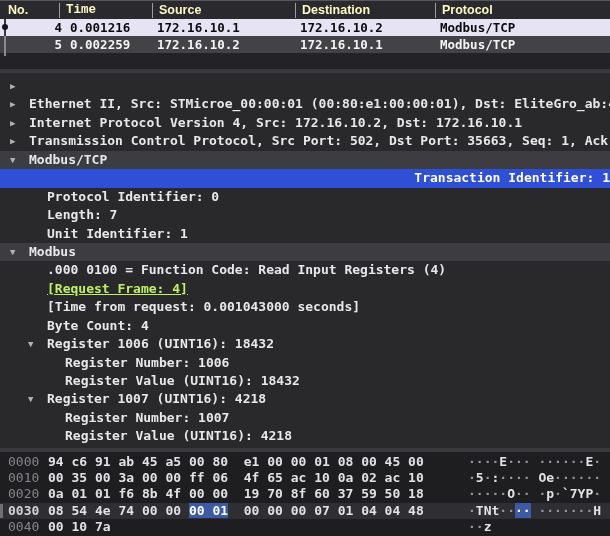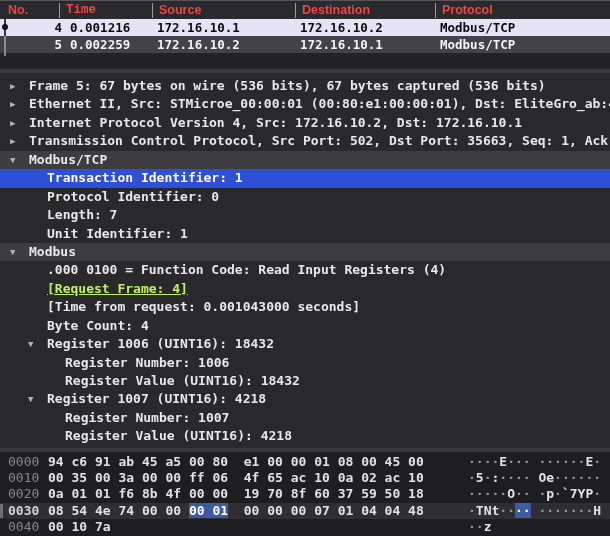--- a/index.html
+++ b/index.html
@@ -2,21 +2,21 @@
 <html><head>
 <meta charset="utf-8">
 <style>
   html,body{margin:0;padding:0;background:#111;}
   .window{position:relative;width:610px;height:536px;background:#232327;overflow:hidden;
           font-family:"DejaVu Sans Mono",monospace;}
 
   
   .pl{position:absolute;top:0;left:0;right:0;height:69px;background:#232327;}
   .pl-header{position:relative;height:19px;background:#2a2a2e;border-top:1px solid #56565b;box-sizing:border-box;}
-  .pl-hcell{position:absolute;top:2px;height:15px;line-height:15px;color:#ef4444;
+  .pl-hcell{position:absolute;top:2px;height:15px;line-height:15px;color:#fef9c3;
             font-family:"Liberation Sans",sans-serif;font-weight:700;font-size:12.5px;white-space:pre;}
   .pl-hcell.sep{border-left:1px solid #9a9aa0;padding-left:6px;}
   .pl-row{position:relative;height:17px;line-height:17px;font-size:12.5px;font-weight:700;}
   .pl-colored{background:#e6e3f5;color:#0b0b0d;}
   .pl-selected{background:#424247;color:#f4f4f6;}
   .pl-cell{position:absolute;top:0;white-space:pre;}
   .c-no{left:20px;width:42px;text-align:right;}
   .c-time{left:70px;}.c-source{left:157px;}.c-destination{left:300px;}.c-protocol{left:440px;}
   .rel-line1{position:absolute;left:4px;top:19px;width:2px;height:17px;background:#3a3a3e;}
   .rel-line2{position:absolute;left:4px;top:36px;width:2px;height:20px;background:#8c8c90;}
@@ -80,26 +80,26 @@
         </div>
       </div>
     <div class="rel-line1"></div>
     <div class="rel-line2"></div>
     <div class="rel-dot"></div>
   </section>
 
   <div class="split split-1"></div>
 
   <section class="dt">
-      <div class="dt-row v-default" style="padding-left: 8px;"><span class="dt-arrow">▶</span><span class="dt-text">Frame 5: 67 bytes on wire (536 bits), 67 bytes captured (536 bits)</span></div>
+      <div class="dt-row v-default" style="padding-left: 8px;"><span class="dt-arrow">▶</span></div>
       <div class="dt-row v-default" style="padding-left: 8px;"><span class="dt-arrow">▶</span><span class="dt-text">Ethernet II, Src: STMicroe_00:00:01 (00:80:e1:00:00:01), Dst: EliteGro_ab:4</span></div>
       <div class="dt-row v-default" style="padding-left: 8px;"><span class="dt-arrow">▶</span><span class="dt-text">Internet Protocol Version 4, Src: 172.16.10.2, Dst: 172.16.10.1</span></div>
       <div class="dt-row v-default" style="padding-left: 8px;"><span class="dt-arrow">▶</span><span class="dt-text">Transmission Control Protocol, Src Port: 502, Dst Port: 35663, Seq: 1, Ack:</span></div>
       <div class="dt-row v-proto_root" style="padding-left: 8px;"><span class="dt-arrow">▼</span><span class="dt-text">Modbus/TCP</span></div>
-      <div class="dt-row v-selected" style="padding-left: 26px;"><span class="dt-arrow"></span><span class="dt-text">Transaction Identifier: 1</span></div>
+      <div class="dt-row v-selected" style="padding-left: 26px; justify-content: flex-end;"><span class="dt-arrow"></span><span class="dt-text">Transaction Identifier: 1</span></div>
       <div class="dt-row v-default" style="padding-left: 26px;"><span class="dt-arrow"></span><span class="dt-text">Protocol Identifier: 0</span></div>
       <div class="dt-row v-default" style="padding-left: 26px;"><span class="dt-arrow"></span><span class="dt-text">Length: 7</span></div>
       <div class="dt-row v-default" style="padding-left: 26px;"><span class="dt-arrow"></span><span class="dt-text">Unit Identifier: 1</span></div>
       <div class="dt-row v-proto_root" style="padding-left: 8px;"><span class="dt-arrow">▼</span><span class="dt-text">Modbus</span></div>
       <div class="dt-row v-default" style="padding-left: 26px;"><span class="dt-arrow"></span><span class="dt-text">.000 0100 = Function Code: Read Input Registers (4)</span></div>
       <div class="dt-row v-link" style="padding-left: 26px;"><span class="dt-arrow"></span><span class="dt-text">[Request Frame: 4]</span></div>
       <div class="dt-row v-default" style="padding-left: 26px;"><span class="dt-arrow"></span><span class="dt-text">[Time from request: 0.001043000 seconds]</span></div>
       <div class="dt-row v-default" style="padding-left: 26px; text-align: center;"><span class="dt-arrow"></span><span class="dt-text">Byte Count: 4</span></div>
       <div class="dt-row v-default" style="padding-left: 26px;"><span class="dt-arrow">▼</span><span class="dt-text">Register 1006 (UINT16): 18432</span></div>
       <div class="dt-row v-default" style="padding-left: 44px;"><span class="dt-arrow"></span><span class="dt-text">Register Number: 1006</span></div>

